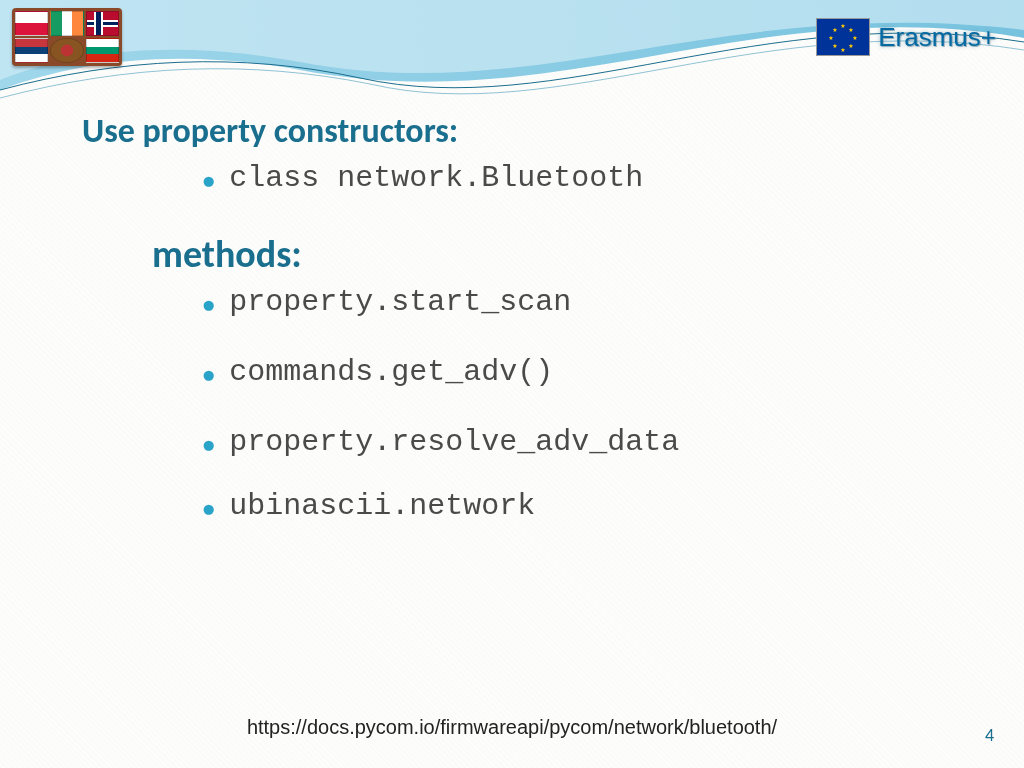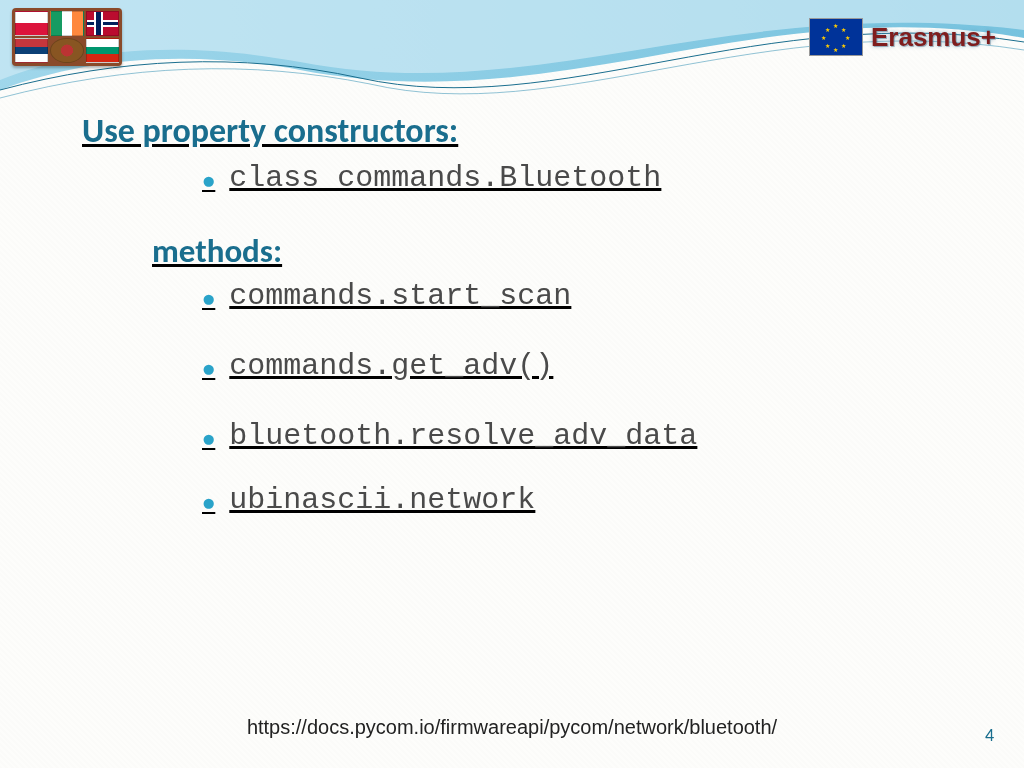--- a/index.html
+++ b/index.html
@@ -78,41 +78,41 @@
     position: relative;
   }
   .eu-stars span {
     position: absolute;
     color: #ffcc00;
     font-size: 6px;
   }
   .erasmus {
     font-family: 'Segoe UI', Arial, sans-serif;
     font-size: 26px;
-    color: #7f1d1d;
+    color: #0369a1;
     text-shadow: 0 0 4px rgba(80,130,160,0.6), 1px 1px 0 rgba(90,120,140,0.5);
-    font-weight: 700;
+    font-weight: 400;
     text-align: right;
   }
 
   
   .content {
     position: absolute;
-    top: 110px; left: 82px; right: 60px; text-decoration: underline;
+    top: 110px; left: 82px; right: 60px;
   }
   .h-title {
     color: #1a6e8e;
     font-weight: 700;
     font-size: 34px;
     margin-bottom: 10px;
   }
   .h-sub {
     color: #1a6e8e;
     font-weight: 700;
-    font-size: 33px;
+    font-size: 38px;
     margin-left: 70px;
     margin-top: 33px;
     margin-bottom: 8px;
   }
   .bullet-row {
     display: flex;
     align-items: baseline;
     margin-left: 120px;
     margin-bottom: 36px;
   }
@@ -190,36 +190,36 @@
     </div>
     <div class="erasmus">Erasmus+</div>
   </div>
 </div>
 
 <div class="content">
   <div class="h-title">Use property constructors:</div>
 
   <div class="bullet-row">
     <span class="bullet">●</span>
-    <span class="mono">class commands.Bluetooth</span>
+    <span class="mono">class network.Bluetooth</span>
   </div>
 
   <div class="h-sub">methods:</div>
 
   <div class="bullet-row">
     <span class="bullet">●</span>
-    <span class="mono">commands.start_scan</span>
+    <span class="mono">property.start_scan</span>
   </div>
   <div class="bullet-row">
     <span class="bullet">●</span>
     <span class="mono">commands.get_adv()</span>
   </div>
   <div class="bullet-row tight">
     <span class="bullet">●</span>
-    <span class="mono">bluetooth.resolve_adv_data</span>
+    <span class="mono">property.resolve_adv_data</span>
   </div>
 
 
   <div class="bullet-row last">
     <span class="bullet">●</span>
     <span class="mono">ubinascii.network</span>
   </div>
 </div>
 
 <div class="footer-url">https://docs.pycom.io/firmwareapi/pycom/network/bluetooth/</div>

